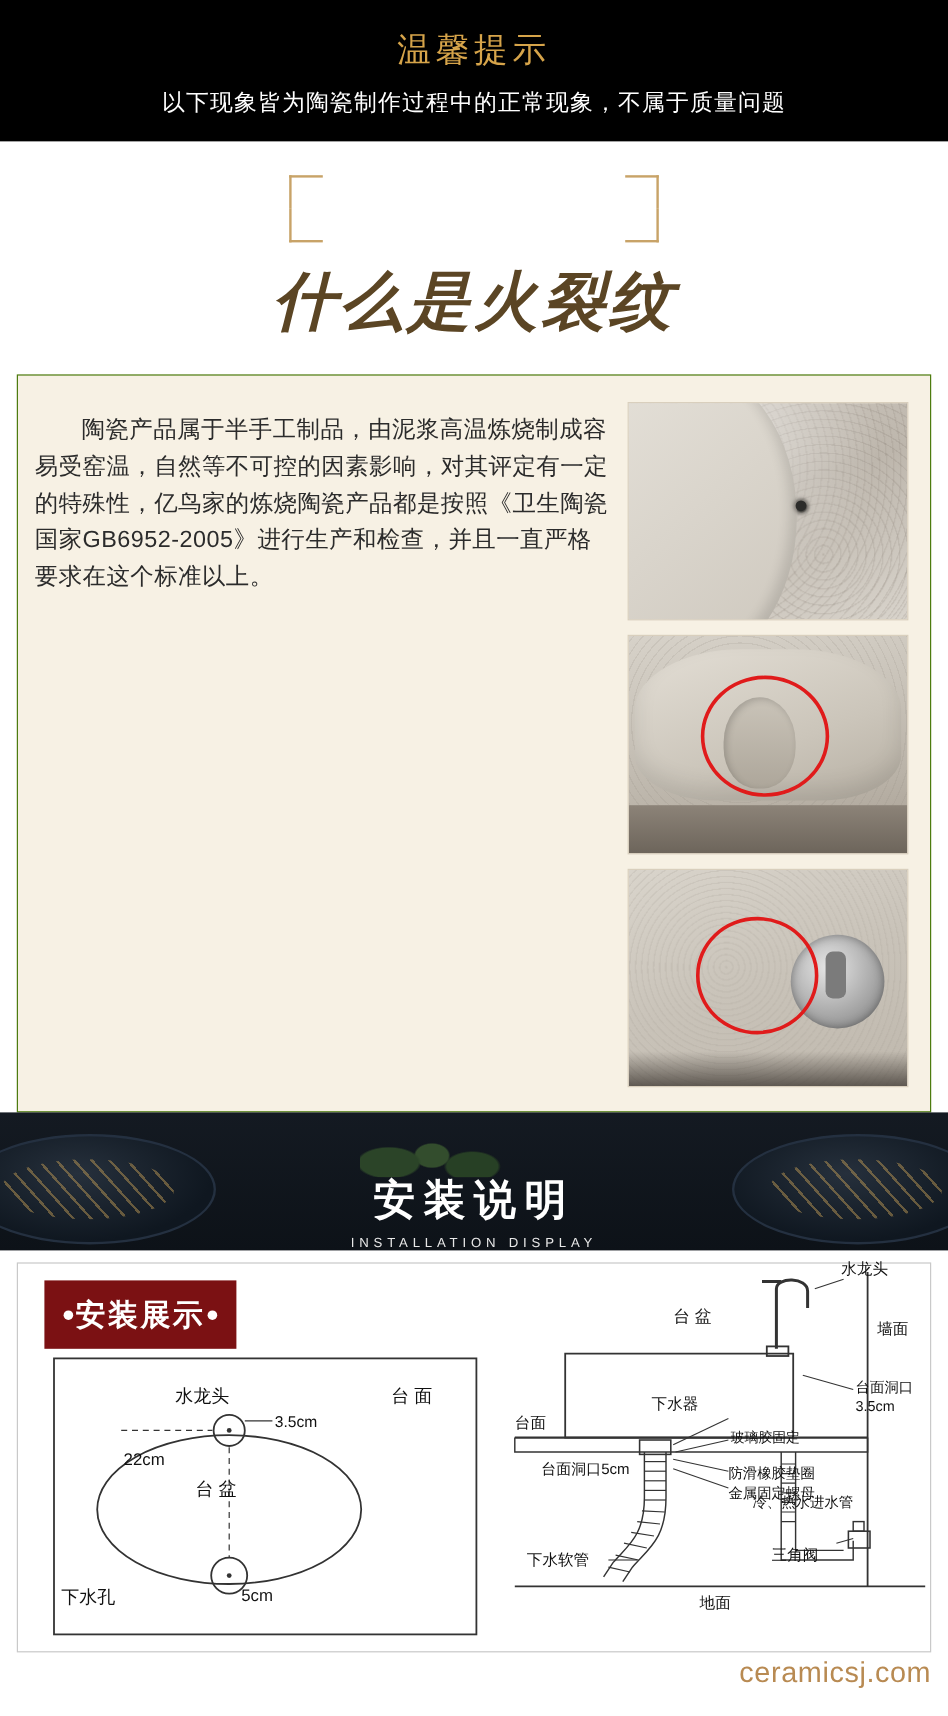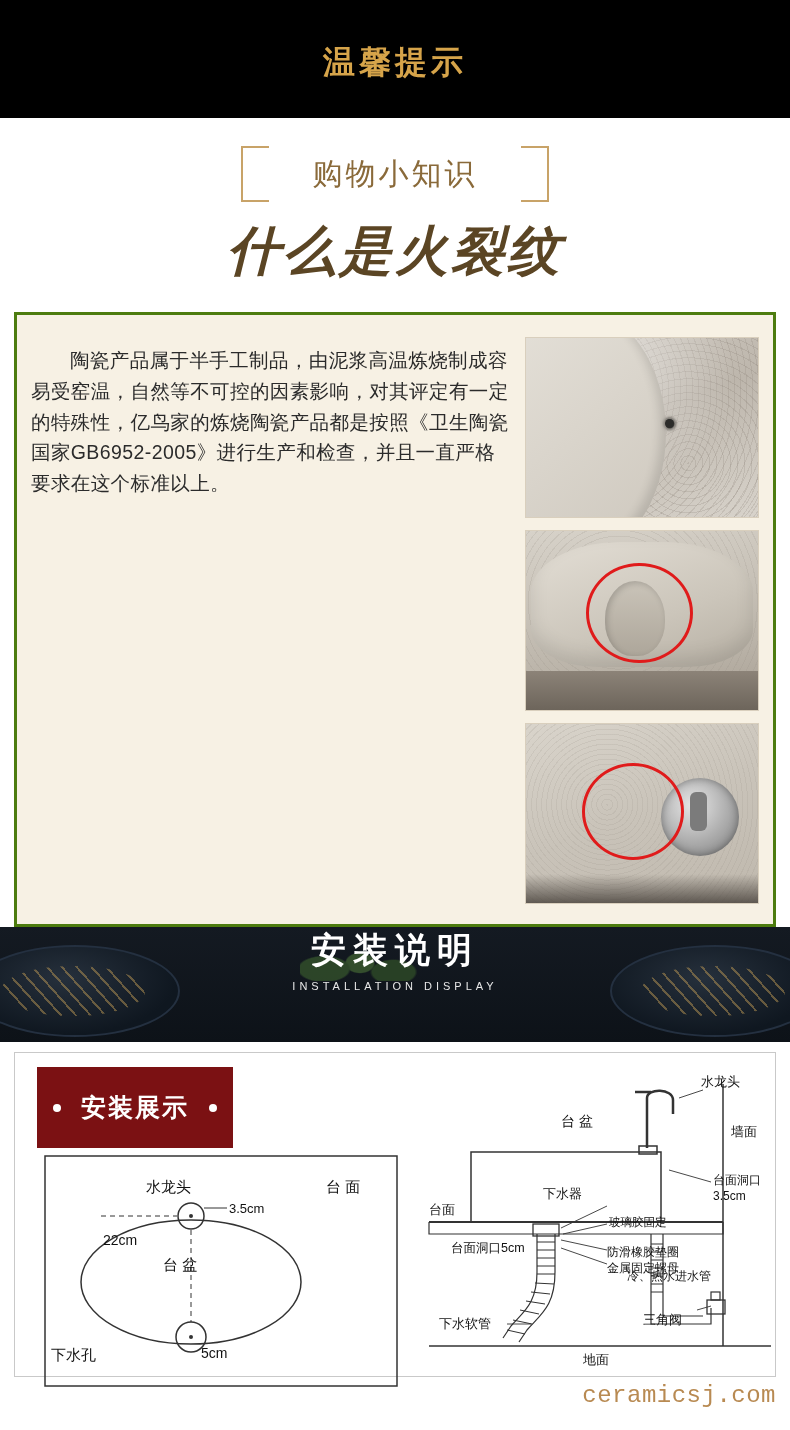--- a/index.html
+++ b/index.html
@@ -17,22 +17,22 @@
     height: 118px;
     background: #000000;
     display: flex;
     flex-direction: column;
     align-items: center;
     justify-content: center;
     padding-top: 6px;
   }
   .top-banner .title {
     color: #d6a44a;
-    font-size: 32px;
-    font-weight: bold;
+    font-size: 28px;
+    font-weight: normal;
     letter-spacing: 4px;
     line-height: 1.2;
   }
   .top-banner .subtitle {
     color: #ffffff;
     font-size: 19px;
     margin-top: 14px;
     letter-spacing: 1px;
   }
 
@@ -81,21 +81,21 @@
     margin-top: 14px;
     font-family: "Liberation Serif", serif;
     font-style: italic;
   }
 
   
   .content-panel {
     width: 762px;
     margin: 6px auto 0 auto;
     background: #f7f1e4;
-    border: 3px solid #4d7c0f;
+    border: 1px solid #4d7c0f;
     display: flex;
     padding: 18px 14px 20px 14px;
     gap: 14px;
     height: 615px;
   }
   .text-col {
     width: 480px;
     display: flex;
     flex-direction: column;
     gap: 26px;
@@ -215,21 +215,21 @@
   .photo.p3 .red-circle { left: 24%; top: 22%; width: 44%; height: 54%; }
 
   
   .install-banner {
     width: 790px;
     height: 115px;
     position: relative;
     overflow: hidden;
     background: linear-gradient(180deg, #141a22 0%, #0d1218 100%);
     display: flex;
-    align-items: flex-start;
+    align-items: flex-end;
     justify-content: center;
   }
   .install-banner .basin {
     position: absolute;
     width: 210px; height: 92px;
     border-radius: 50%;
     background: radial-gradient(ellipse at 45% 35%, #26303c, #0f1720 70%);
     border: 2px solid #243040;
     top: 18px;
   }
@@ -277,24 +277,24 @@
     margin: 10px auto 0 auto;
     border: 1px solid #c9c9c9;
     background: #ffffff;
     padding: 14px 12px 8px 12px;
     height: 325px;
     position: relative;
   }
   .badge {
     display: inline-flex;
     align-items: center;
-    gap: 20px;
+    gap: 2px;
     background: #7b1113;
     color: #ffffff;
-    padding: 24px 16px;
+    padding: 12px 16px;
     font-size: 25px;
     font-weight: bold;
     letter-spacing: 2px;
     margin-left: 10px;
   }
   .badge .dot {
     width: 8px; height: 8px; border-radius: 50%;
     background: #ffffff;
     display: inline-block;
   }
@@ -307,40 +307,40 @@
   .diag-right { width: 368px; height: 290px; position: relative; margin-top: -78px;}
 
   svg text { font-family: "Liberation Sans", sans-serif; }
 
   .watermark {
     position: absolute;
     right: 14px;
     bottom: 2px;
     font-size: 24px;
     color: #b88a52;
-    font-family: Liberation Mono, monospace;
+    font-family: Liberation Sans, sans-serif;
     letter-spacing: 0.5px;
     margin-left: 16px;
   }
   .wm-wrap { position: relative; width: 790px; height: 34px; }
 </style>
 </head>
 <body>
 
 <div class="top-banner">
   <div class="title">温馨提示</div>
+  <div class="subtitle">以下现象皆为陶瓷制作过程中的正常现象，不属于质量问题</div>
 </div>
 
 <div class="knowledge-header">
   <div class="kh-small-wrap">
     <span class="corner tl"></span>
     <span class="corner tr"></span>
     <span class="corner bl"></span>
     <span class="corner br"></span>
-    <span class="kh-small">购物小知识</span>
   </div>
   <div class="kh-big">什么是火裂纹</div>
 </div>
 
 <div class="content-panel">
   <div class="text-col">
     <p class="para">陶瓷产品属于半手工制品，由泥浆高温炼烧制成容易受窑温，自然等不可控的因素影响，对其评定有一定的特殊性，亿鸟家的炼烧陶瓷产品都是按照《卫生陶瓷国家GB6952-2005》进行生产和检查，并且一直严格要求在这个标准以上。</p>
   </div>
   <div class="img-col">
     <div class="photo p1"></div>

